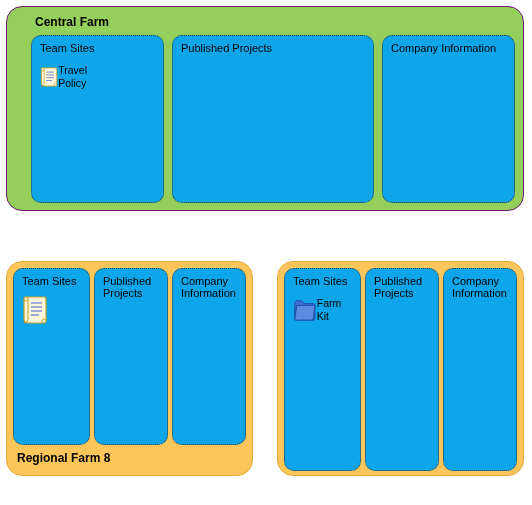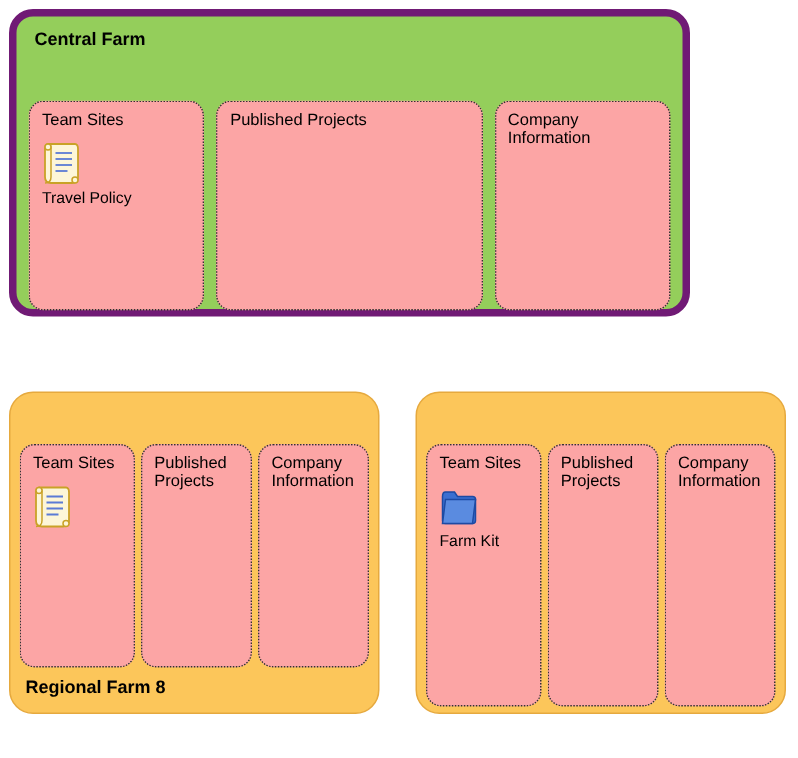--- a/index.html
+++ b/index.html
@@ -18,24 +18,24 @@
     position: relative;
   }
   .farm-title {
     font-weight: bold;
     font-size: 12px;
     padding: 2px 4px 6px 4px;
   }
   .central {
     background: #8bc34a;
     background: #94ce5b;
-    border: 5px solid #701a75;
-    width: 454px;
+    border: 1px solid #701a75;
+    width: 518px;
     height: 205px;
-    padding: 6px 8px 8px 8px;
+    padding: 6px 8px 8px 24px;
   }
   .regional-row {
     display: flex;
     gap: 24px;
     margin-top: 50px;
   }
   .regional {
     background: #fcc65a;
     border: 1px solid #e6a93e;
     width: 247px;
@@ -51,38 +51,37 @@
   }
   .regional .farm-title {
     padding-top: 6px;
   }
   .boxes {
     display: flex;
     gap: 8px;
   }
   .central .boxes { height: 168px; }
   .box {
-    background: #fca5a5;
+    background: #0ea5e9;
     border: 1px dotted #333;
     border-radius: 10px;
     padding: 6px 8px;
-    margin-top: 28px;
   }
   .box-title {
     font-size: 11px;
     margin-bottom: 8px;
   }
   .central .box.ts { width: 138px; }
   .central .box.pp { width: 210px; }
   .central .box.ci { width: 138px; }
   .regional .box { flex: 1; min-width: 0; }
   .regional .box.ts { flex: 1.05; }
   .item {
     display: flex;
-    flex-direction: column;
+    flex-direction: row;
     align-items: flex-start;
     margin-bottom: 10px;
     width: 60px;
   }
   .item-label {
     font-size: 10.5px;
     line-height: 1.2;
     margin-top: 2px;
   }
   .icon { width: 26px; height: 30px; }

